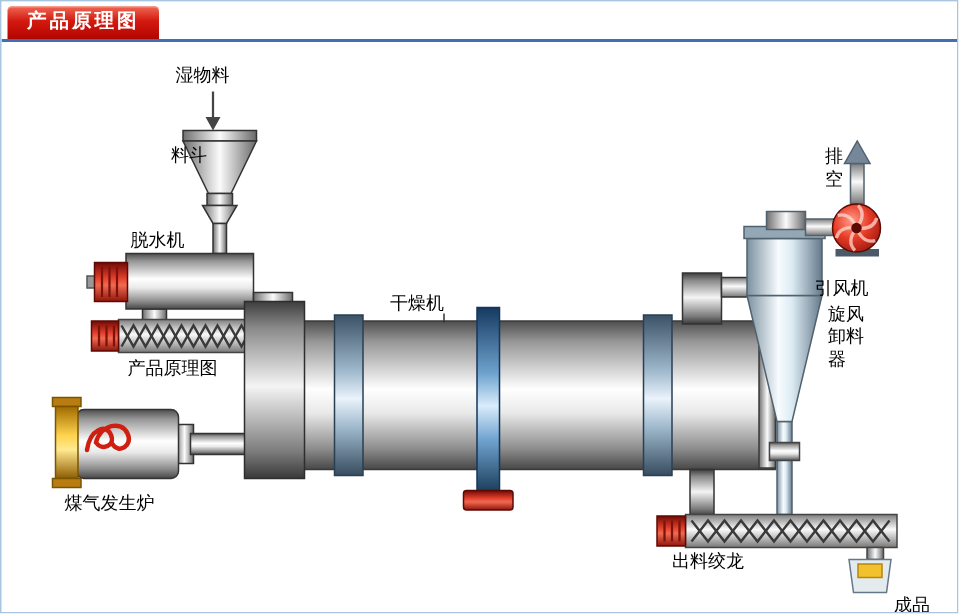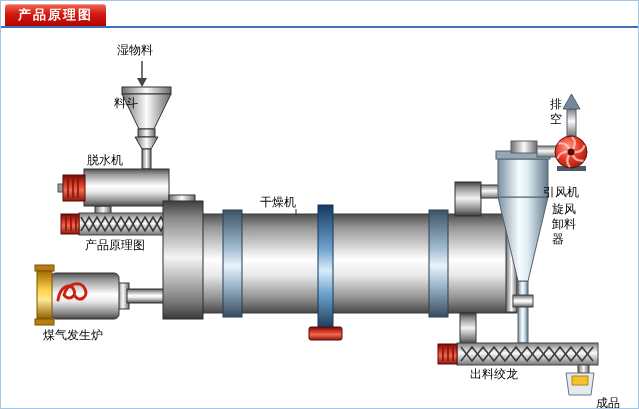--- a/index.html
+++ b/index.html
@@ -220,17 +220,17 @@
 
     <div class="lbl" style="left:116px;top:42px">湿物料</div>
     <div class="lbl" style="left:113px;top:95px">料斗</div>
     <div class="lbl" style="left:86px;top:152px">脱水机</div>
     <div class="lbl" style="left:84px;top:237px">产品原理图</div>
     <div class="lbl" style="left:42px;top:327px">煤气发生炉</div>
     <div class="lbl" style="left:259px;top:194px">干燥机</div>
     <div class="lbl lbl-v" style="left:549px;top:96px;width:15px">排空</div>
     <div class="lbl" style="left:542px;top:184px">引风机</div>
     <div class="lbl lbl-v" style="left:551px;top:201px;width:27px">旋风卸料器</div>
-    <div class="lbl" style="left:469px;top:366px">出料绞龙</div>
+    <div class="lbl" style="left:447px;top:366px">出料绞龙</div>
     <div class="lbl" style="left:595px;top:395px">成品</div>
   </div>
 
 </div>
 
 </body></html>

